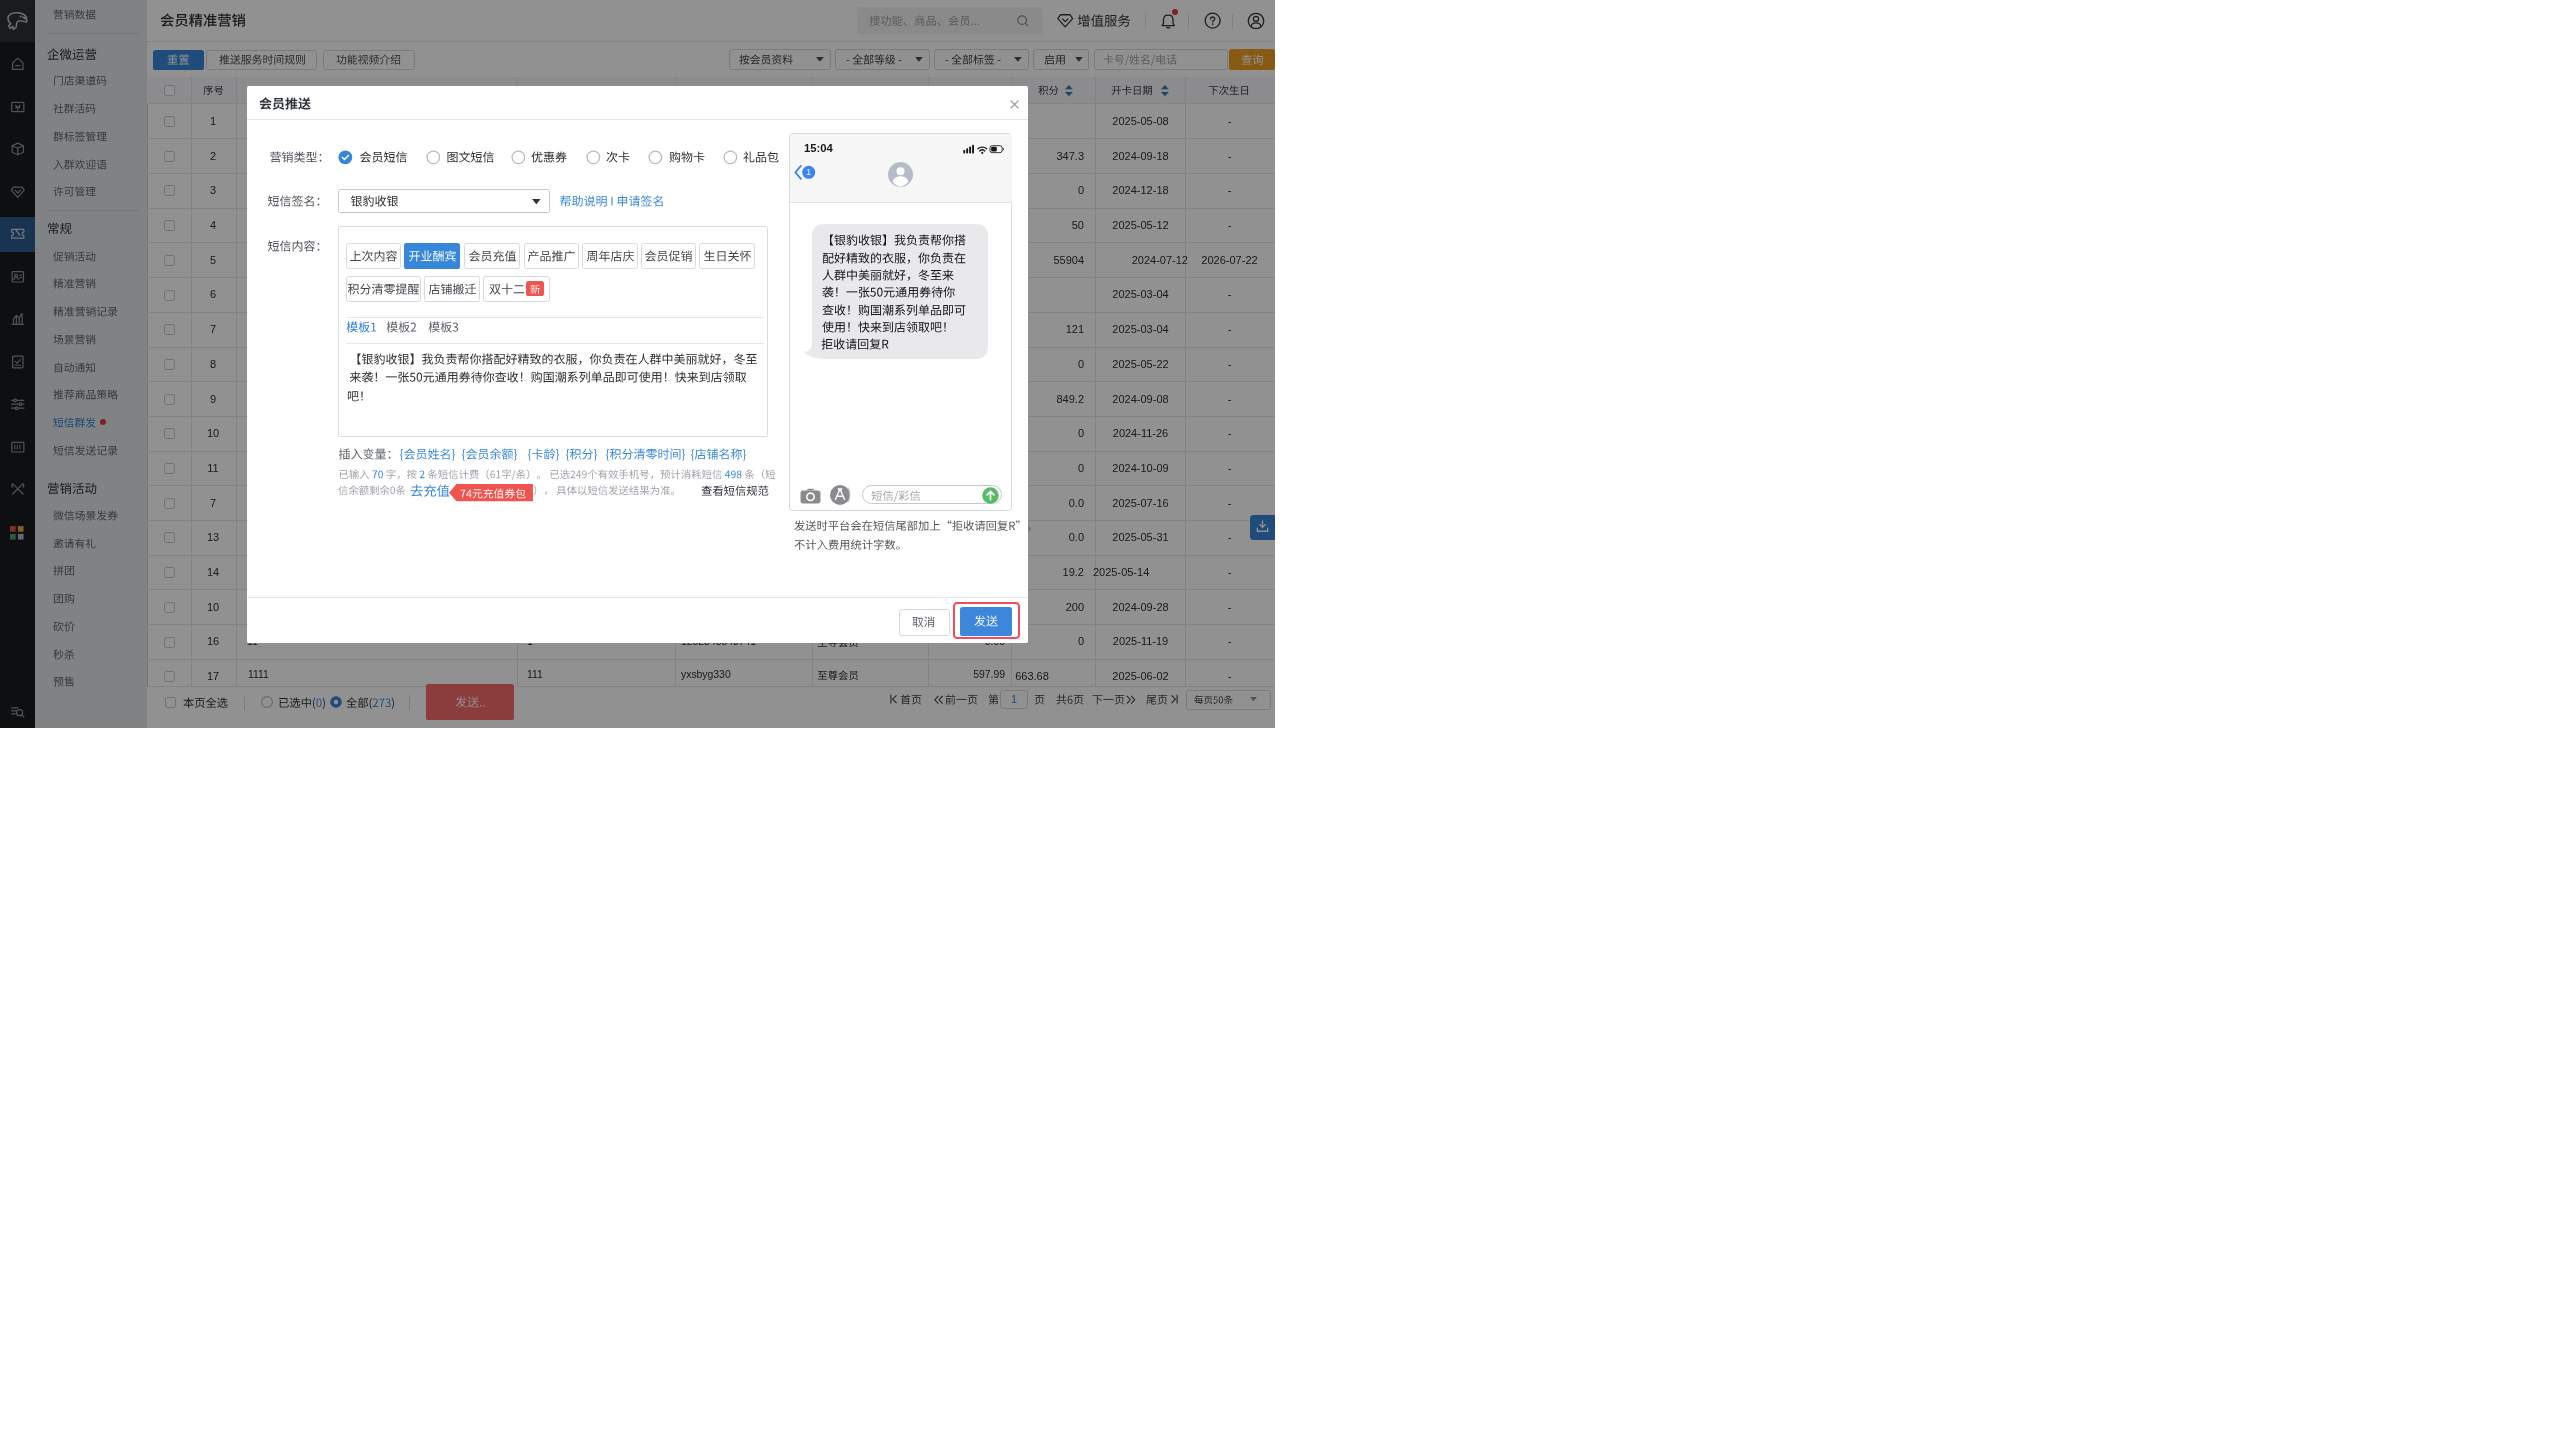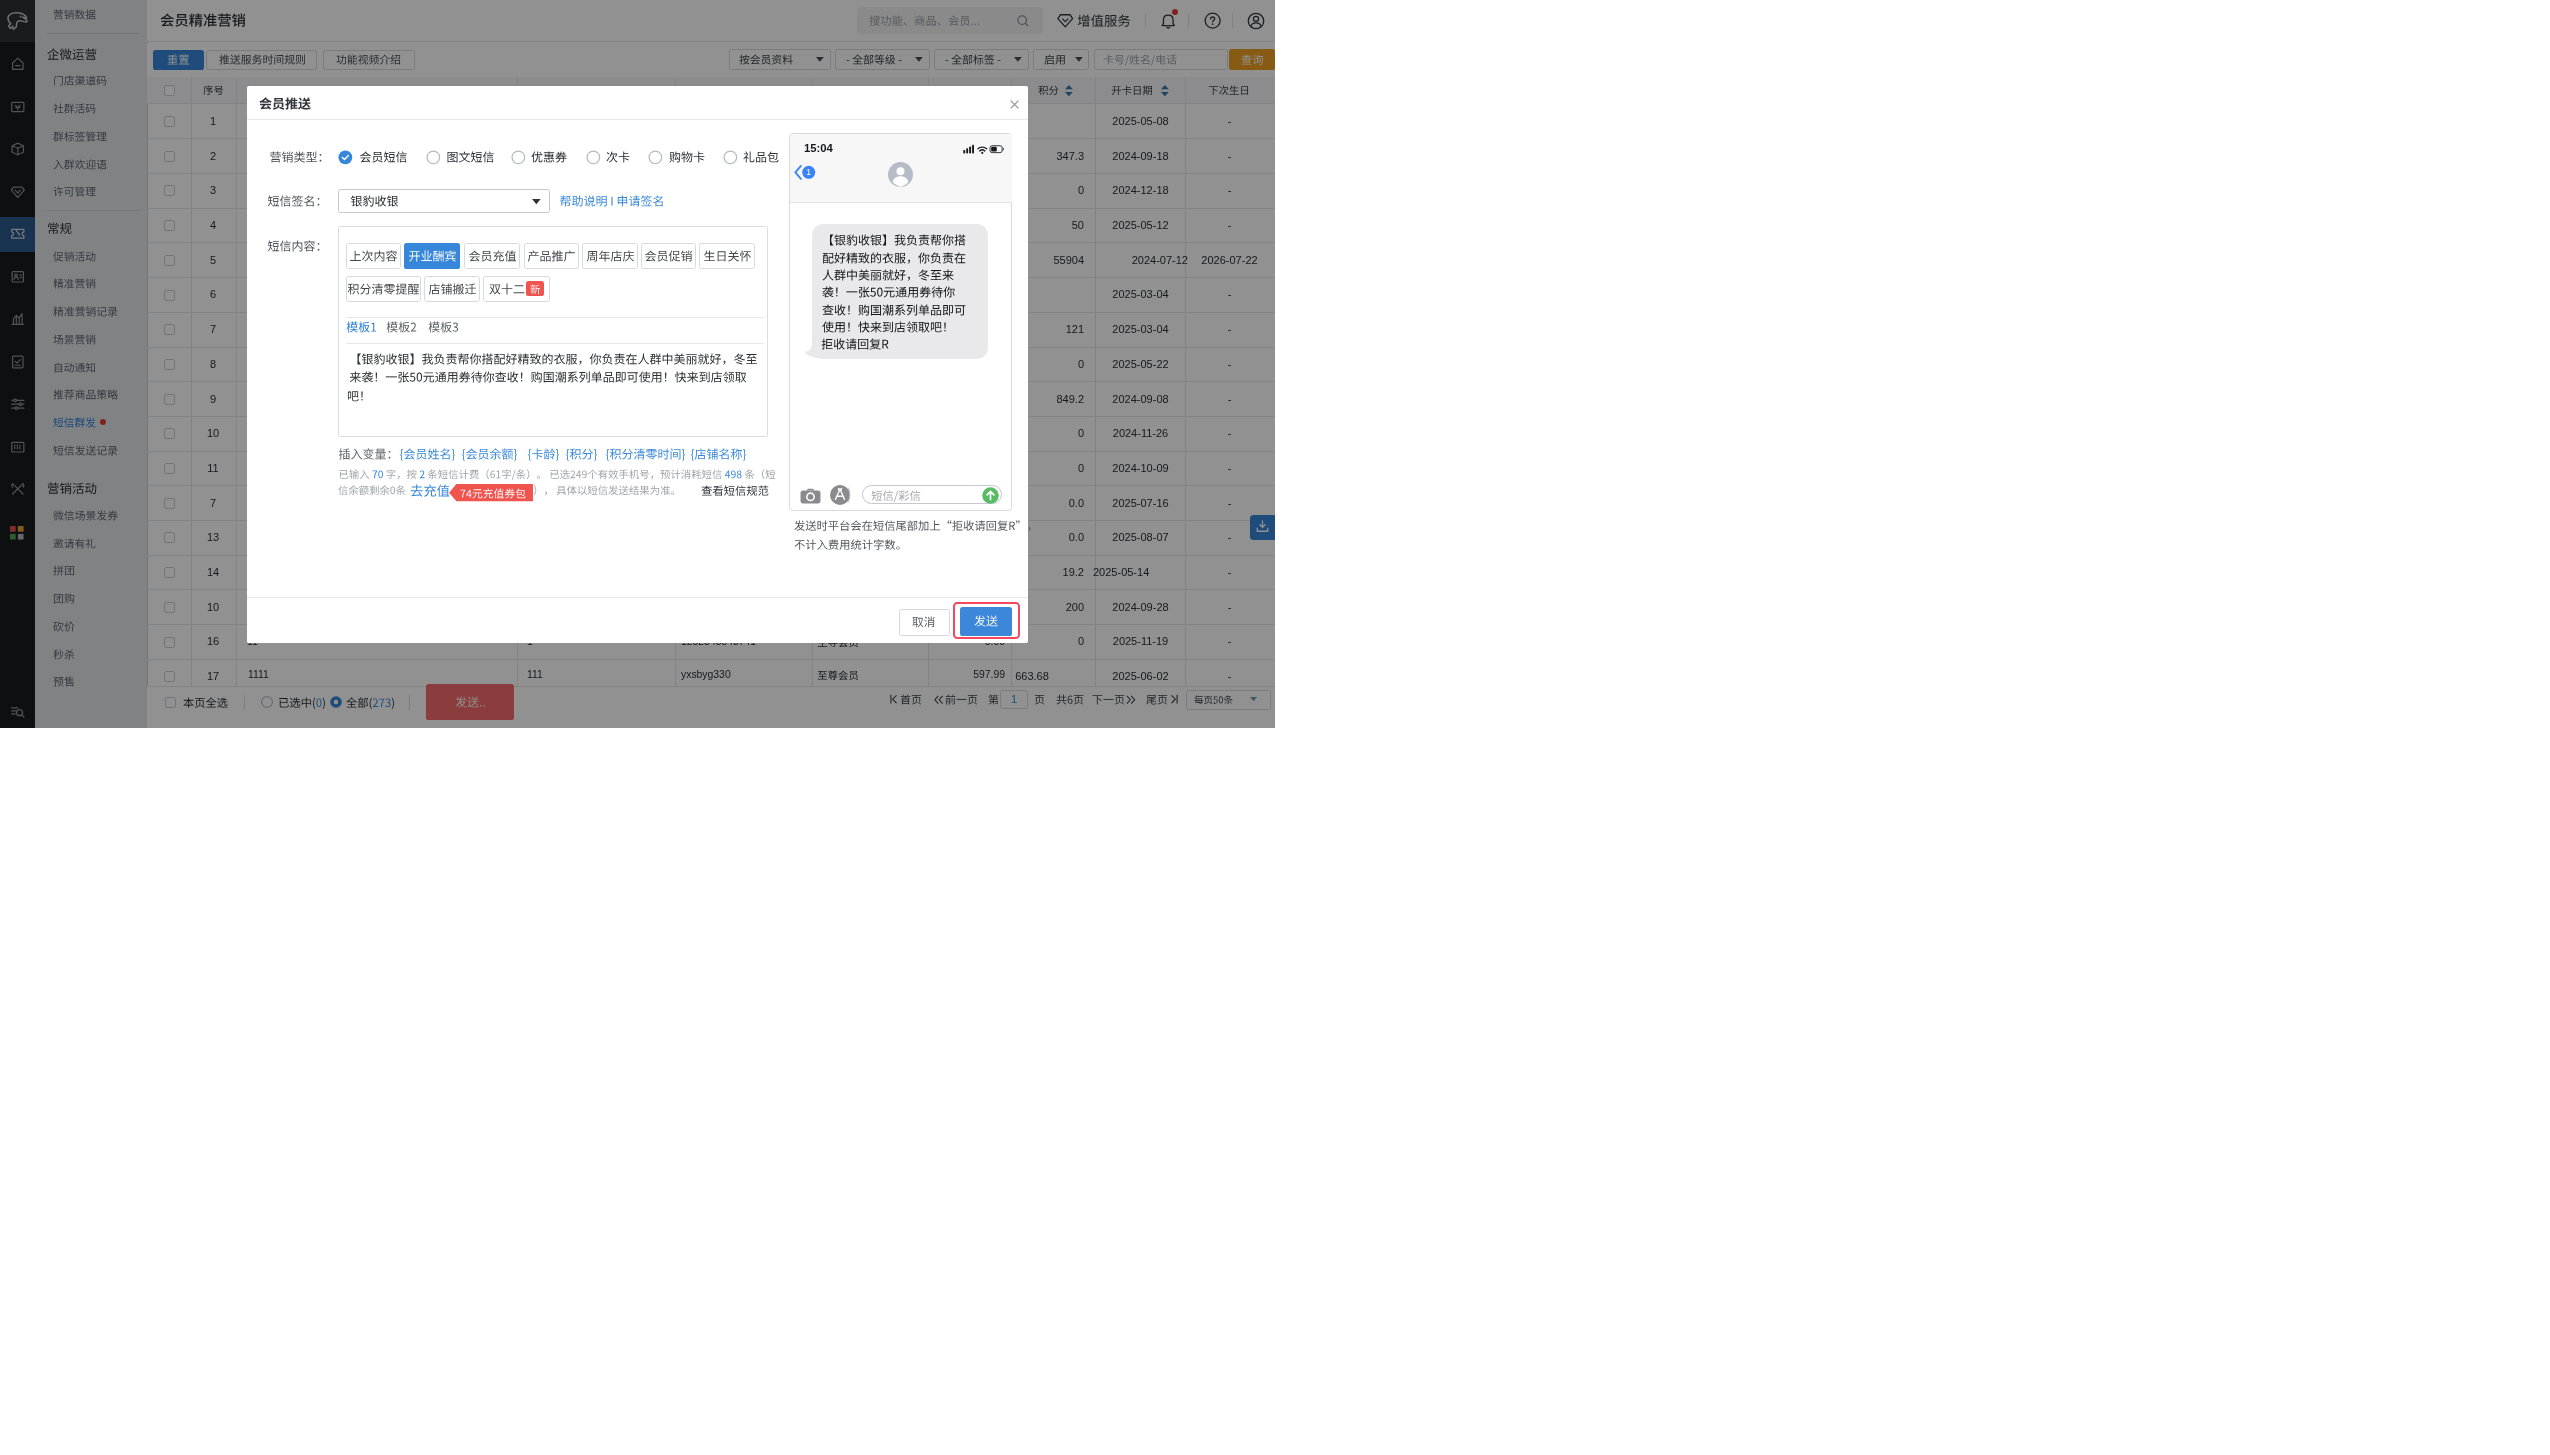--- a/index.html
+++ b/index.html
@@ -933,21 +933,21 @@
 <div style="position:absolute;left:147px;top:520px;width:1128px;height:0.9px;background:#e4e7ea"></div>
 <div style="position:absolute;left:164px;top:498px;width:11px;height:11px;background:#fff;border:0.9px solid #c8cbd0;border-radius:2.2px"></div>
 <div style="position:absolute;left:187px;top:497px;width:52px;text-align:center;font:400 11px 'Liberation Sans',sans-serif;color:#2c2f33;line-height:13px;white-space:nowrap">7</div>
 <div style="position:absolute;left:980px;top:497px;width:104px;text-align:right;font:400 11px 'Liberation Sans',sans-serif;color:#2c2f33;line-height:13px;white-space:nowrap">0.0</div>
 <div style="position:absolute;left:1093px;top:497px;width:95px;text-align:center;font:400 11px 'Liberation Sans',sans-serif;color:#2c2f33;line-height:13px;white-space:nowrap">2025-07-16</div>
 <div style="position:absolute;left:1186px;top:497px;width:87px;text-align:center;font:400 11px 'Liberation Sans',sans-serif;color:#2c2f33;line-height:13px;white-space:nowrap">-</div>
 <div style="position:absolute;left:147px;top:555px;width:1128px;height:0.9px;background:#e4e7ea"></div>
 <div style="position:absolute;left:164px;top:532px;width:11px;height:11px;background:#fff;border:0.9px solid #c8cbd0;border-radius:2.2px"></div>
 <div style="position:absolute;left:187px;top:531px;width:52px;text-align:center;font:400 11px 'Liberation Sans',sans-serif;color:#2c2f33;line-height:13px;white-space:nowrap">13</div>
 <div style="position:absolute;left:980px;top:531px;width:104px;text-align:right;font:400 11px 'Liberation Sans',sans-serif;color:#2c2f33;line-height:13px;white-space:nowrap">0.0</div>
-<div style="position:absolute;left:1093px;top:531px;width:95px;text-align:center;font:400 11px 'Liberation Sans',sans-serif;color:#2c2f33;line-height:13px;white-space:nowrap">2025-08-07</div>
+<div style="position:absolute;left:1093px;top:531px;width:95px;text-align:center;font:400 11px 'Liberation Sans',sans-serif;color:#2c2f33;line-height:13px;white-space:nowrap">2025-05-31</div>
 <div style="position:absolute;left:1186px;top:531px;width:87px;text-align:center;font:400 11px 'Liberation Sans',sans-serif;color:#2c2f33;line-height:13px;white-space:nowrap">-</div>
 <div style="position:absolute;left:147px;top:589px;width:1128px;height:0.9px;background:#e4e7ea"></div>
 <div style="position:absolute;left:164px;top:567px;width:11px;height:11px;background:#fff;border:0.9px solid #c8cbd0;border-radius:2.2px"></div>
 <div style="position:absolute;left:187px;top:566px;width:52px;text-align:center;font:400 11px 'Liberation Sans',sans-serif;color:#2c2f33;line-height:13px;white-space:nowrap">14</div>
 <div style="position:absolute;left:980px;top:566px;width:104px;text-align:right;font:400 11px 'Liberation Sans',sans-serif;color:#2c2f33;line-height:13px;white-space:nowrap">19.2</div>
 <div style="position:absolute;left:1093px;top:566px;width:95px;text-align:left;font:400 11px 'Liberation Sans',sans-serif;color:#2c2f33;line-height:13px;white-space:nowrap">2025-05-14</div>
 <div style="position:absolute;left:1186px;top:566px;width:87px;text-align:center;font:400 11px 'Liberation Sans',sans-serif;color:#2c2f33;line-height:13px;white-space:nowrap">-</div>
 <div style="position:absolute;left:147px;top:624px;width:1128px;height:0.9px;background:#e4e7ea"></div>
 <div style="position:absolute;left:164px;top:602px;width:11px;height:11px;background:#fff;border:0.9px solid #c8cbd0;border-radius:2.2px"></div>
 <div style="position:absolute;left:187px;top:601px;width:52px;text-align:center;font:400 11px 'Liberation Sans',sans-serif;color:#2c2f33;line-height:13px;white-space:nowrap">10</div>

